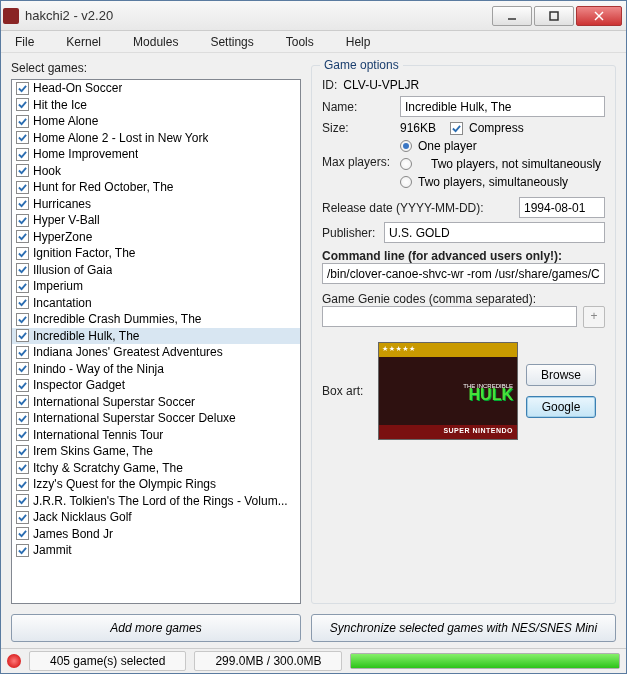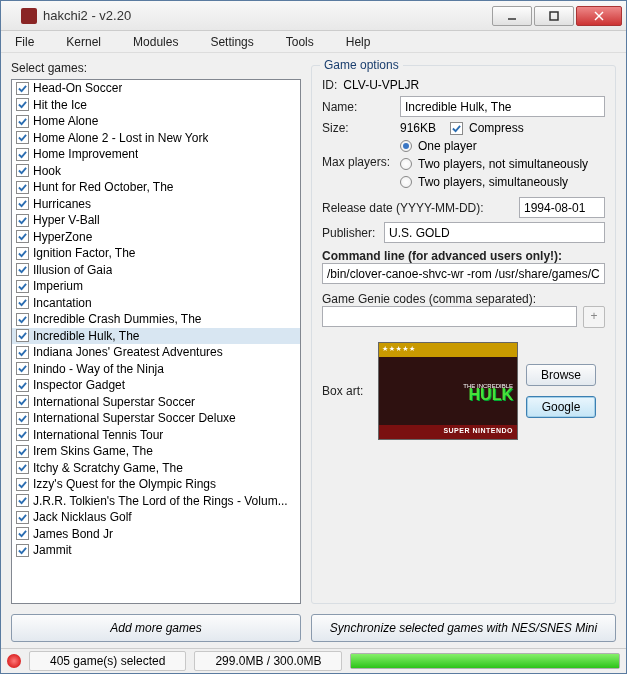--- a/index.html
+++ b/index.html
@@ -1,20 +1,20 @@
 <!DOCTYPE html>
 <html><head>
 <meta charset="utf-8">
 <style>
 * { box-sizing: border-box; margin: 0; padding: 0; font-family: "Segoe UI", Tahoma, sans-serif; font-size: 12px; }
 body { background: #dde4ec; width: 627px; height: 674px; overflow: hidden; }
 
 .window { width: 627px; height: 674px; background: #f0f0f0; border: 1px solid #5a7ba0; display: flex; flex-direction: column; }
 
-.titlebar { height: 30px; background: linear-gradient(#f8f8f8, #e8e8e8); border-bottom: 1px solid #ccc; display: flex; align-items: center; padding-left: 20px; }
+.titlebar { height: 30px; background: linear-gradient(#f8f8f8, #e8e8e8); border-bottom: 1px solid #ccc; display: flex; align-items: center; padding-left: 2px; }
 .titlebar .icon-slot { width: 16px; height: 16px; margin-right: 6px; background: #8a2525; border-radius: 2px; }
 .titlebar .title { flex: 1; color: #333; font-size: 13px; }
 .titlebar .winbtns { display: flex; gap: 2px; padding-right: 4px; }
 .titlebar .winbtn { width: 40px; height: 20px; border: 1px solid #a0a0a0; background: linear-gradient(#fdfdfd,#e1e1e1); display: flex; align-items: center; justify-content: center; border-radius: 2px; }
 .titlebar .winbtn.close { background: linear-gradient(#e88,#c33); border-color: #a33; color: #fff; width: 46px; }
 .titlebar .winbtn svg { width: 10px; height: 10px; }
 
 .menubar { height: 22px; background: #f0f0f0; display: flex; align-items: center; gap: 32px; padding: 0 14px; border-bottom: 1px solid #ddd; }
 .menubar span { color: #222; }
 
@@ -373,21 +373,21 @@
           <span>Compress</span>
         </div>
 
         <div class="formrow" style="align-items:flex-start;">
           <span class="lab" style="padding-top:16px;">Max players:</span>
           <div style="display:flex;flex-direction:column;gap:4px;">
             <div style="display:flex;gap:6px;align-items:center;">
                 <span class="radio on"></span>
                 <span>One player</span>
               </div>
-            <div style="display:flex;gap:6px;align-items:center;text-align:right;">
+            <div style="display:flex;gap:19px;align-items:center;text-align:right;">
                 <span class="radio"></span>
                 <span>Two players, not simultaneously</span>
               </div>
             <div style="display:flex;gap:6px;align-items:center;">
                 <span class="radio"></span>
                 <span>Two players, simultaneously</span>
               </div>
           </div>
         </div>
 

